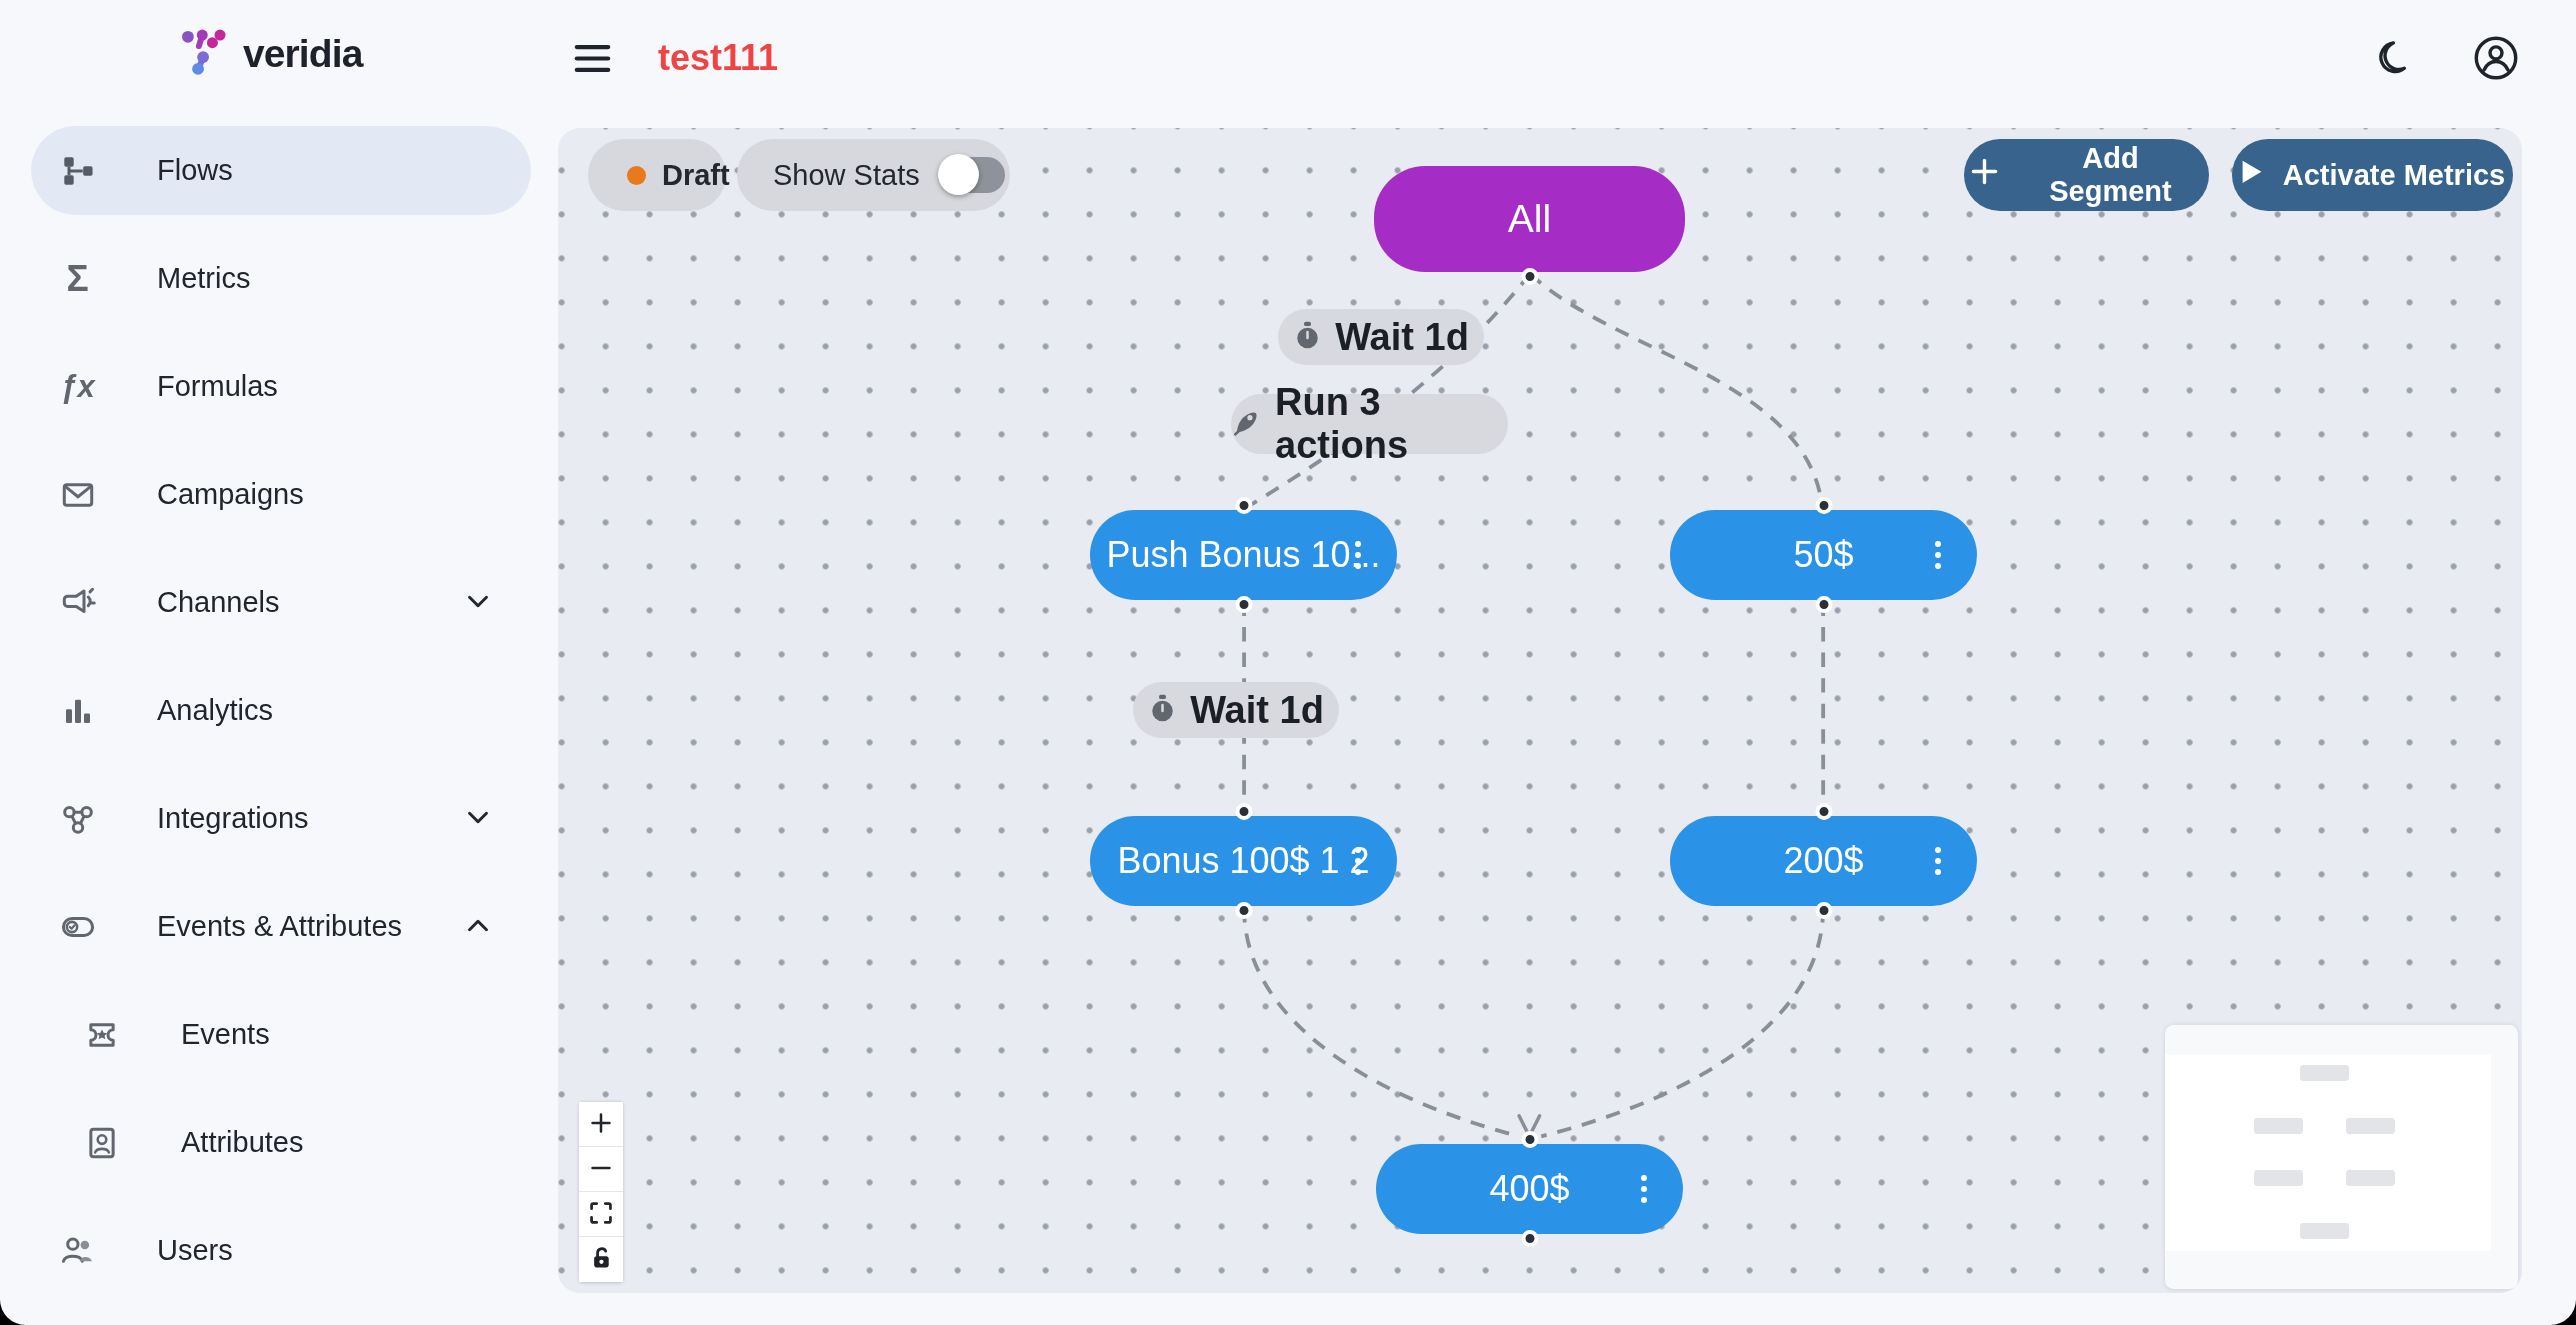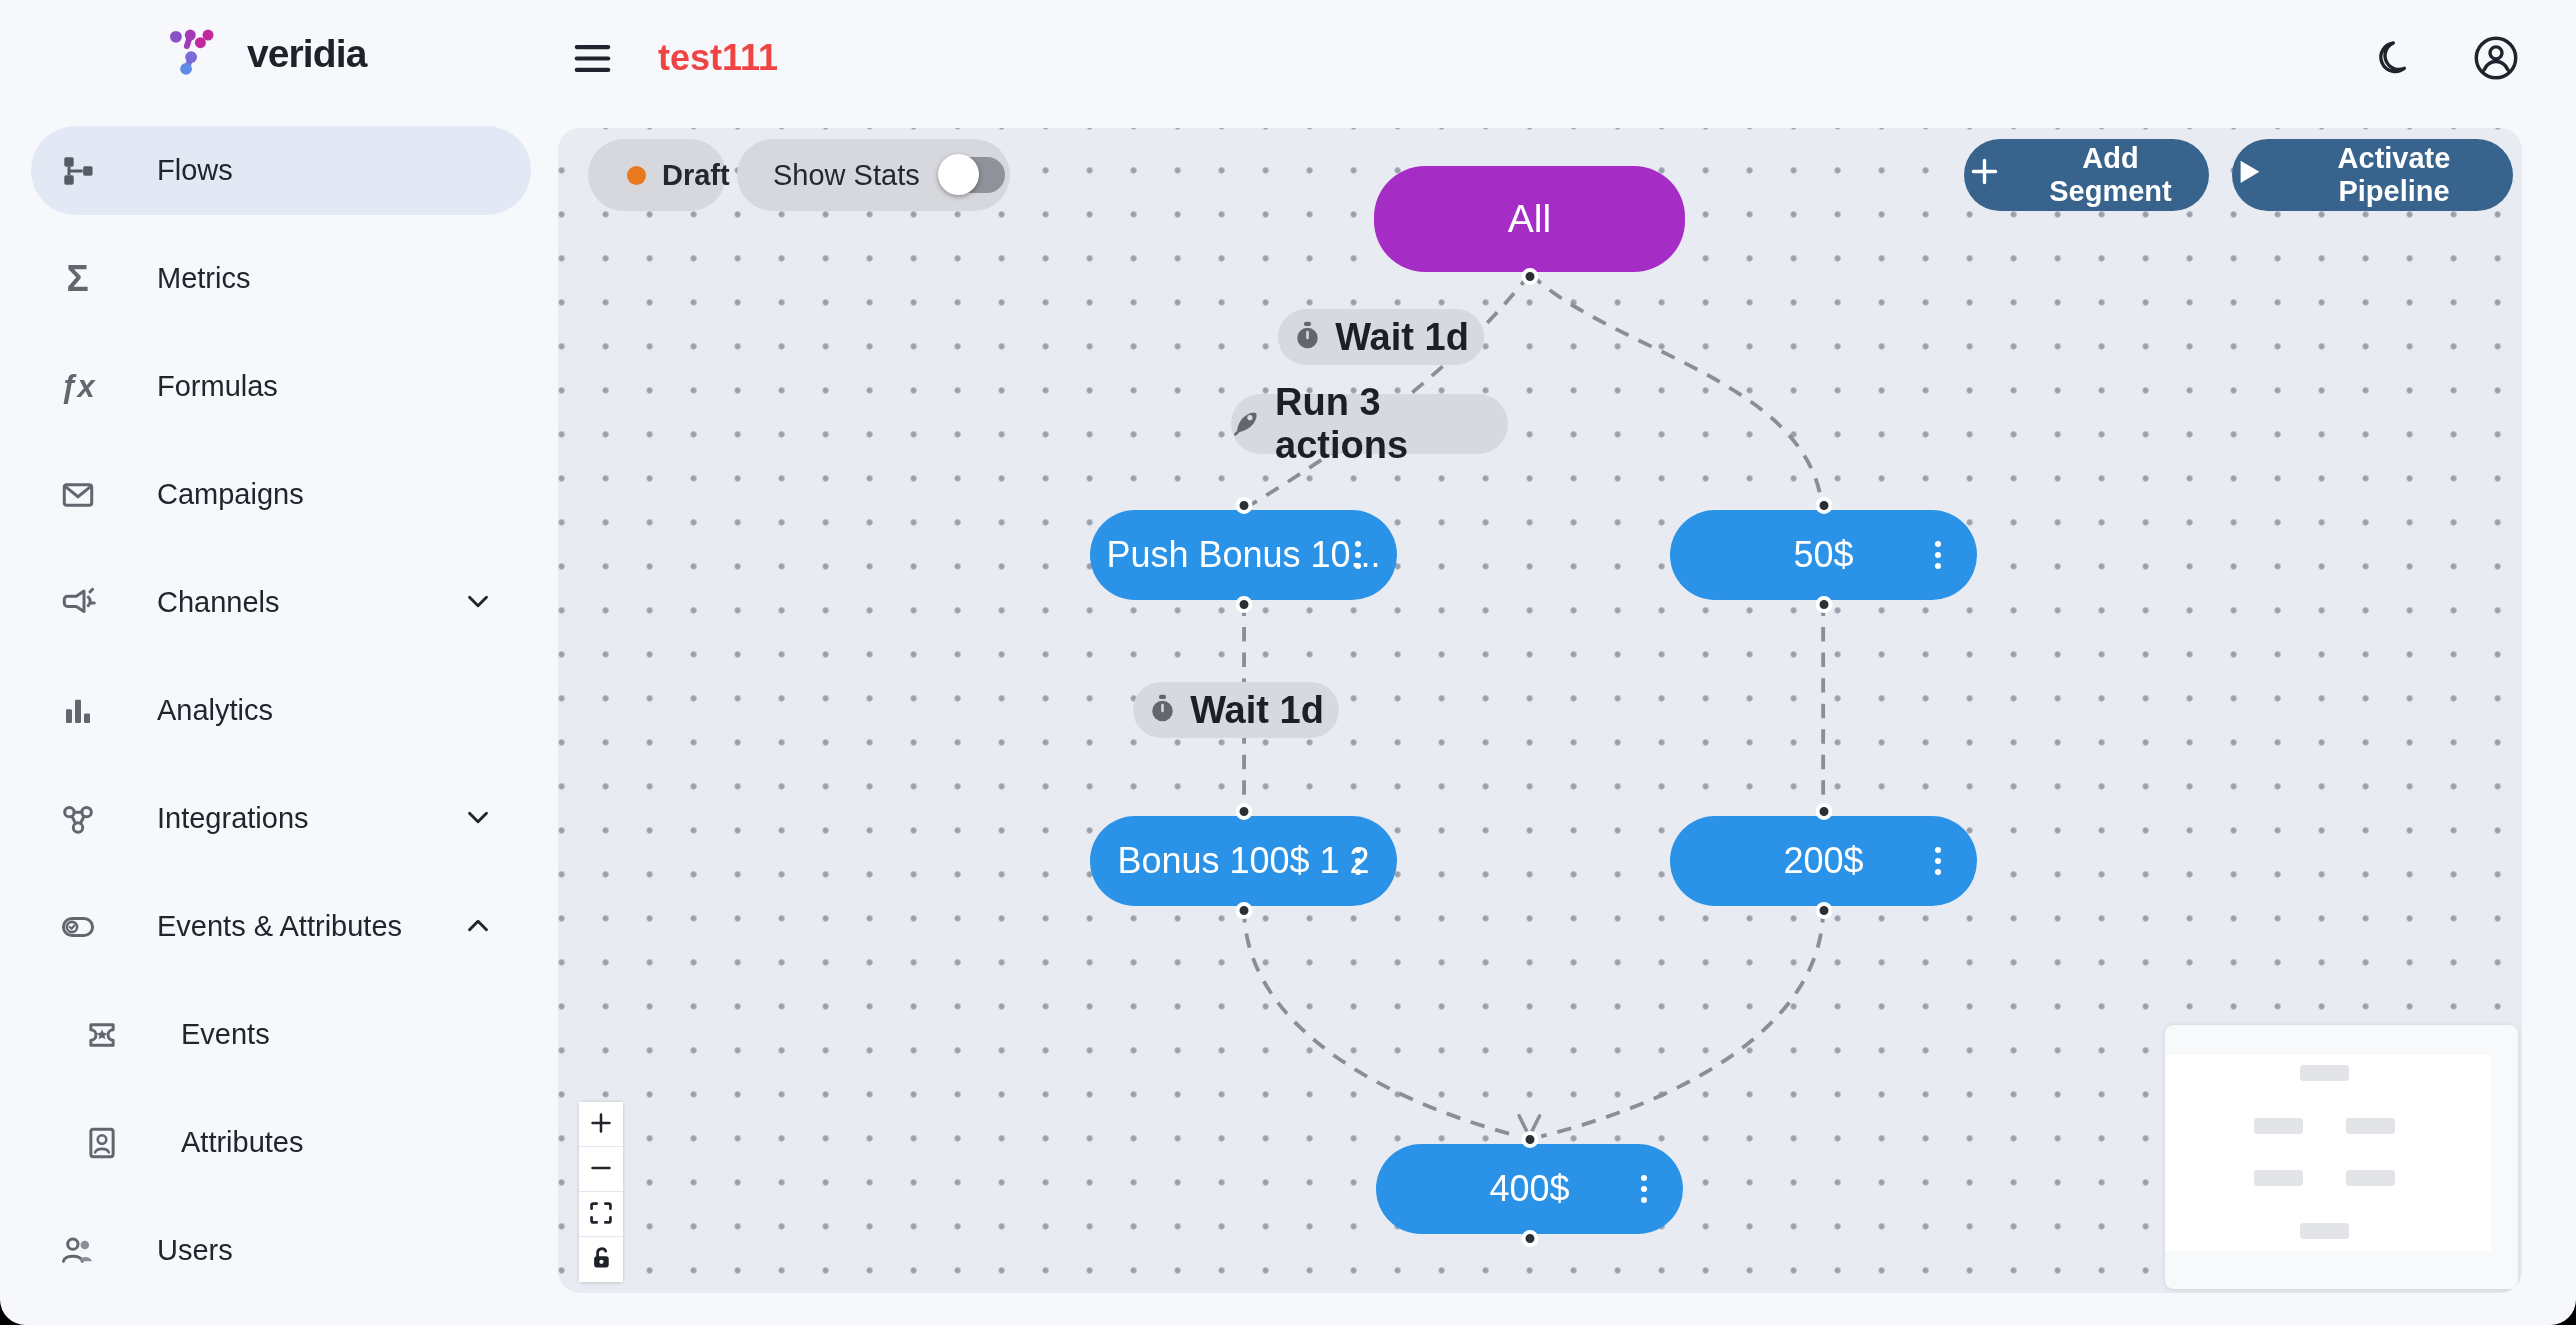--- a/index.html
+++ b/index.html
@@ -2,21 +2,21 @@
 <html style="font-size:13.6px"><head>
 <meta charset="utf-8">
 <style>
   html,body{margin:0;padding:0;background:#000;}
   *{box-sizing:border-box;font-family:"Liberation Sans","DejaVu Sans",sans-serif;}
   .stage{position:relative;width:2576px;height:1325px;background:#f7f8fb;overflow:hidden;
          border-radius:0 0 25.6px 25.6px;color:#1f242c;}
 
   
   .topbar{position:absolute;left:0;top:0;width:100%;height:128px;}
-  .brand{position:absolute;left:170px;top:29px;display:flex;align-items:center;gap:28px;}
+  .brand{position:absolute;left:182px;top:29px;display:flex;align-items:center;gap:12px;}
   .brand-name{font-size:39px;font-weight:800;letter-spacing:-0.9px;color:#1e232b;}
   .iconbtn{position:absolute;background:none;border:none;padding:0;cursor:pointer;display:flex;align-items:center;justify-content:center;}
   .hamburger{left:572px;top:39px;width:41px;height:41px;}
   .page-title{position:absolute;left:658px;top:37px;font-size:36px;font-weight:700;margin:0;color:#ef4444;}
   .moon-btn{left:2366px;top:36px;width:48px;height:48px;}
   .account-btn{left:2470px;top:34px;width:51px;height:51px;}
 
   
   .sidebar{position:absolute;left:0;top:126px;width:545px;display:flex;flex-direction:column;gap:19px;margin-left:10px;}
   .nav-item{position:relative;height:89px;display:flex;align-items:center;padding-left:49px;cursor:pointer;border-radius:51px;}
@@ -295,21 +295,21 @@
       </span>
       <span>Add Segment</span>
     </button>
 
     <button class="cta cta-activate">
       <span>
         <svg width="24" height="25.6" viewBox="0 0 28 30">
             <path d="M3 2l22 13L3 28z" fill="#fff"></path>
           </svg>
       </span>
-      <span>Activate Pipeline</span>
+      <span>Activate Metrics</span>
     </button>
 
     <div class="edge-label" style="left:720px;top:181px;width:206px;height:56px;">
       <span>
         <svg width="29" height="29" viewBox="0 0 34 34">
           <rect x="13" y="1" width="8" height="5" rx="2" fill="#62676f"></rect>
           <circle cx="17" cy="20" r="12" fill="#62676f"></circle>
           <path d="M17 20v-7" stroke="#d7d9de" stroke-width="3" stroke-linecap="round"></path>
         </svg>
       </span>

